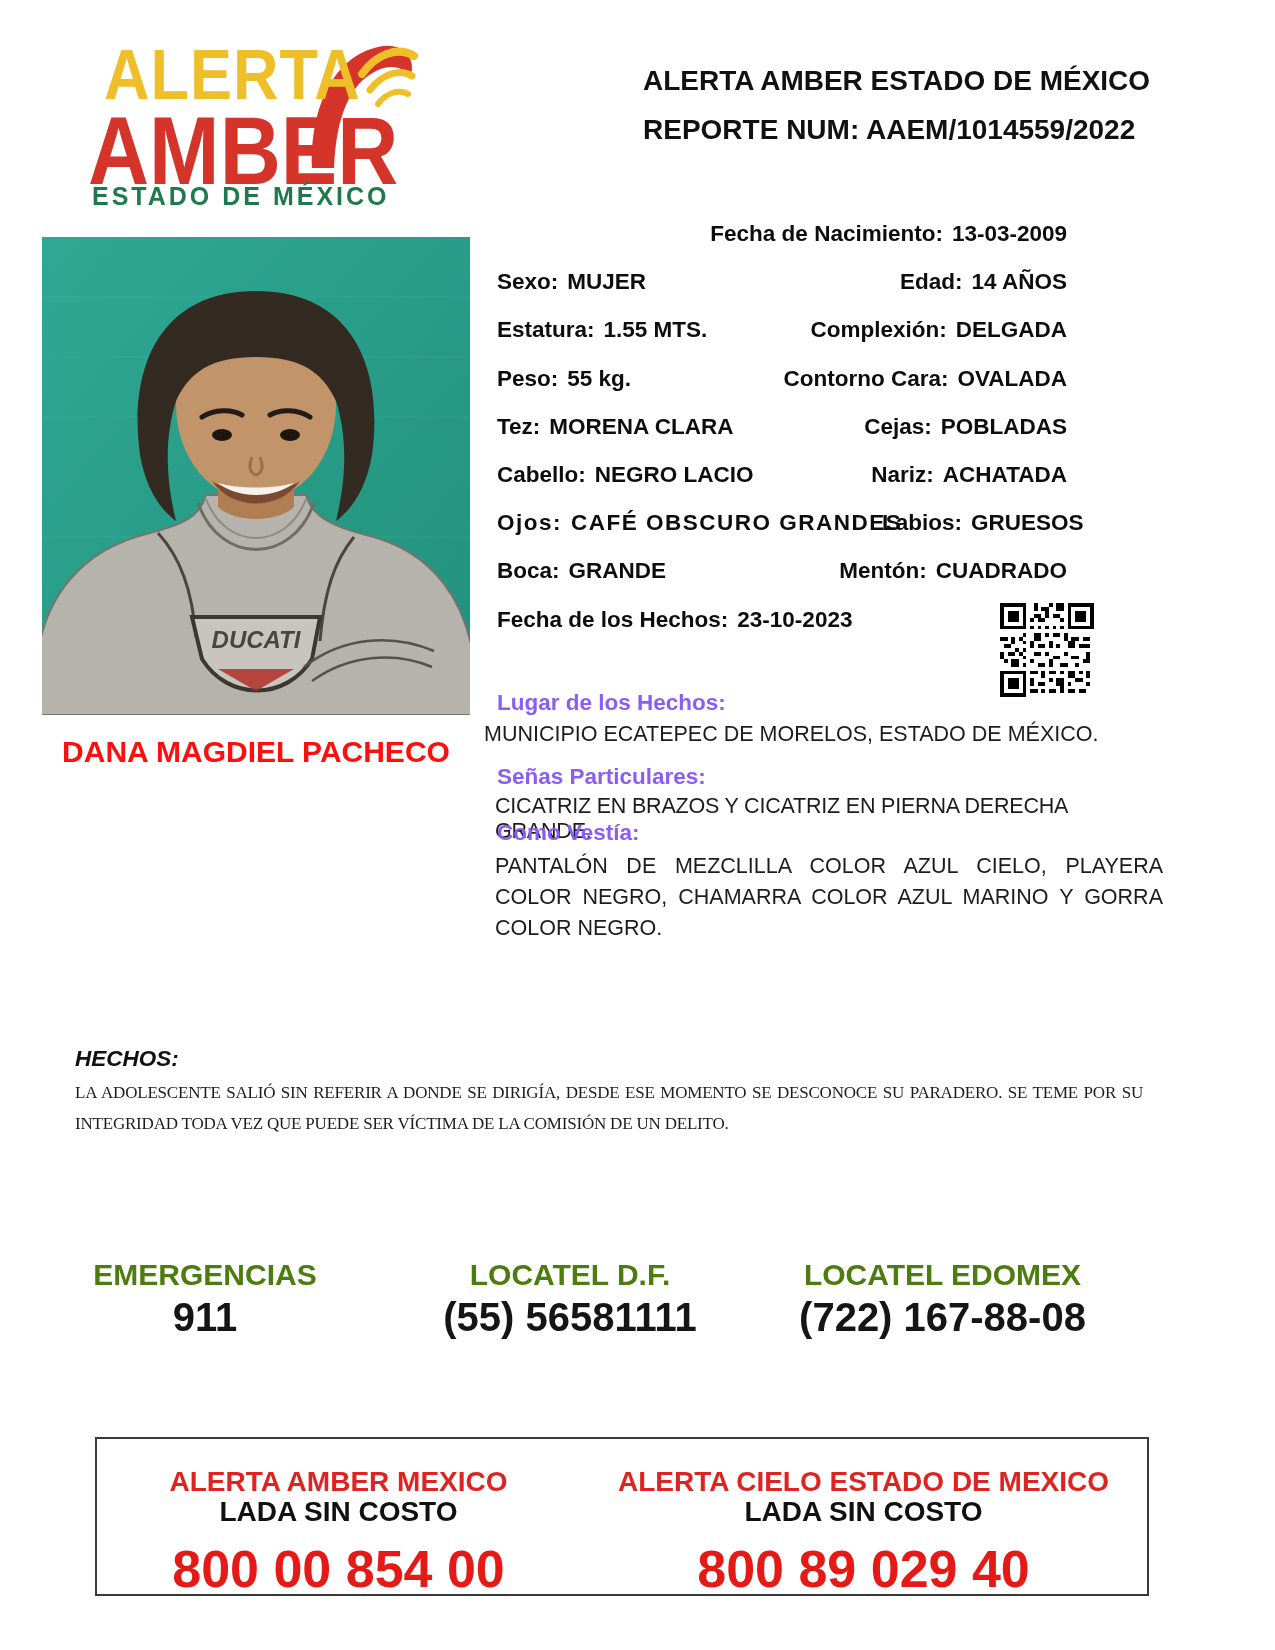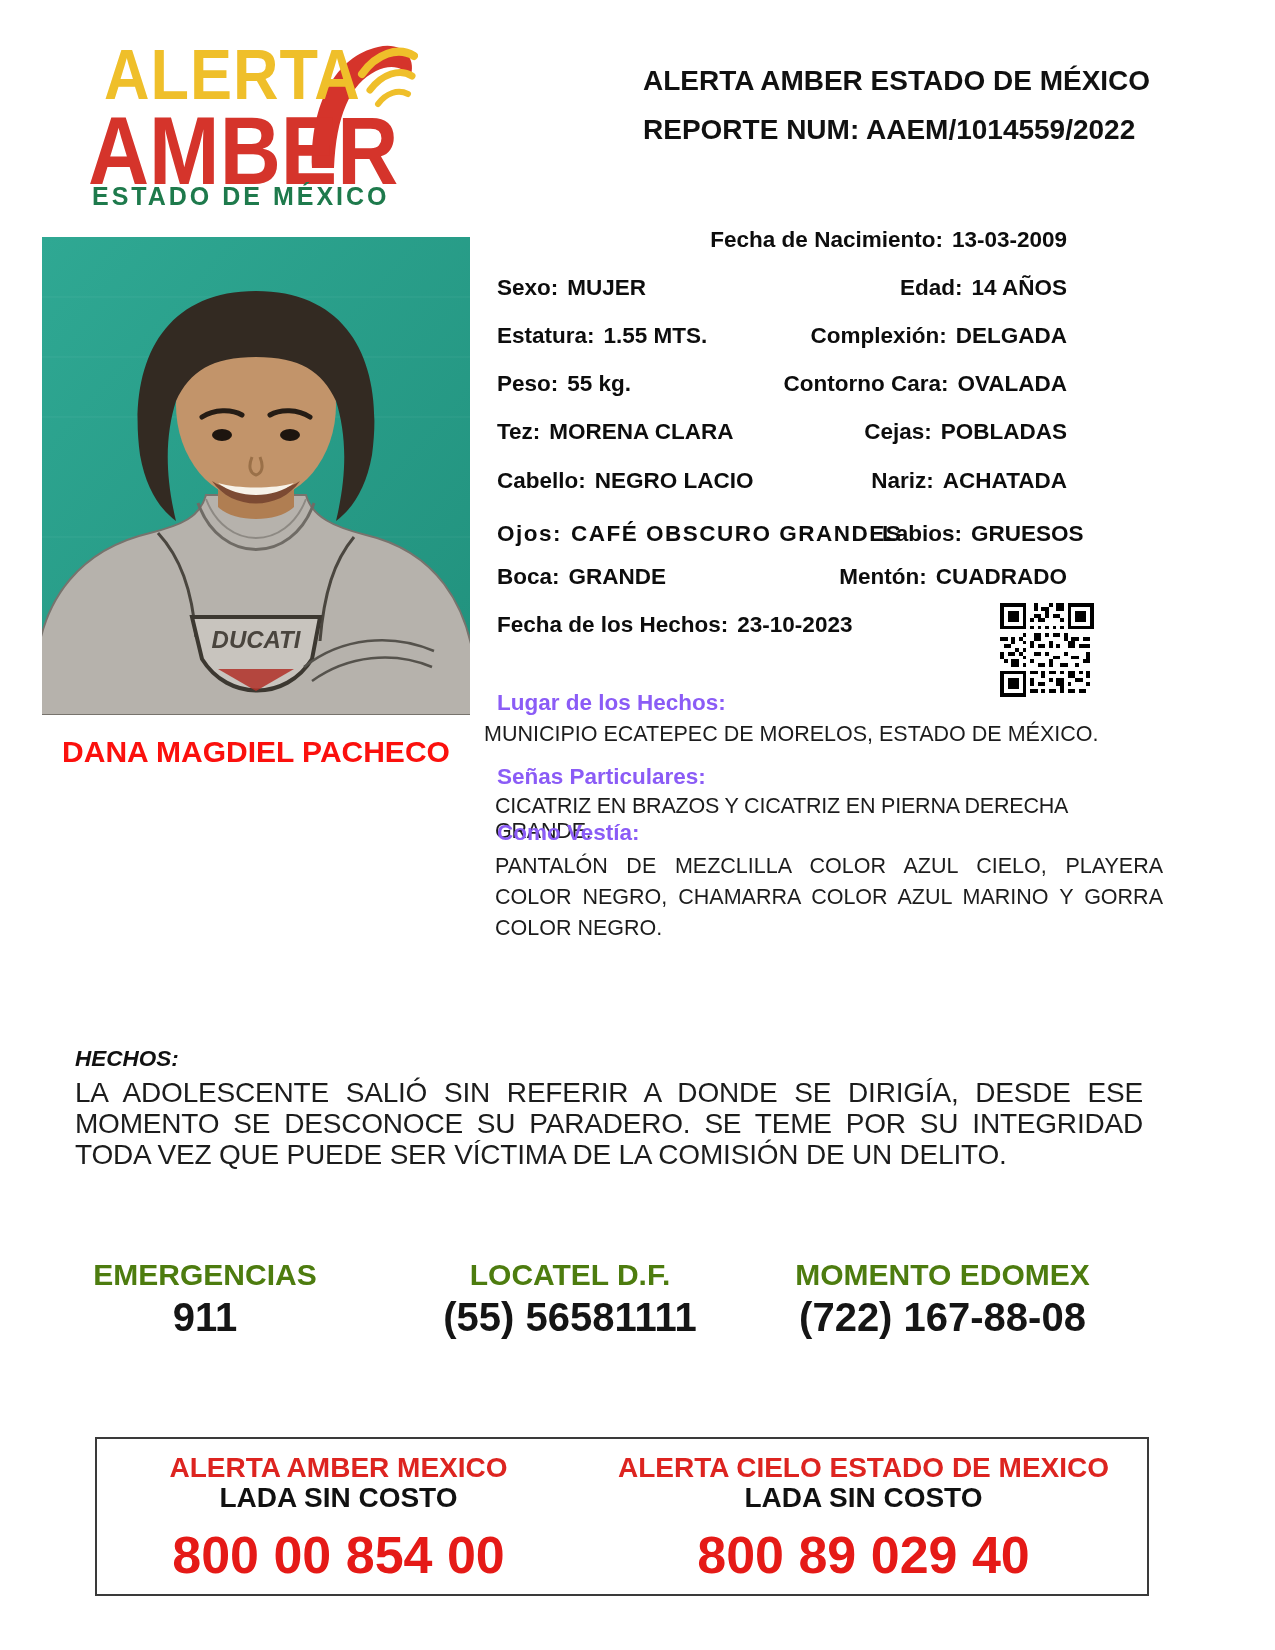--- a/index.html
+++ b/index.html
@@ -26,50 +26,50 @@
   
   .name{position:absolute;left:40px;top:733px;width:432px;text-align:center;
         font-size:30px;font-weight:bold;color:#FB100D;line-height:38px;}
 
   
   .rows{position:absolute;left:497px;top:210px;width:570px;}
   .row{position:relative;display:flex;justify-content:space-between;align-items:center;
        height:48.2px;font-size:22.5px;font-weight:bold;white-space:nowrap;color:#0d0d0d;}
   .row-r{justify-content:flex-end;}
   .row-l{justify-content:flex-start;}
-  .pair{display:inline-flex;margin-top:11px;}
+  .pair{display:inline-flex;}
   .val{margin-left:9px;}
   .row-ovl{display:block;}
   .row-ovl .pair-left{position:absolute;left:0;top:50%;transform:translateY(-50%);letter-spacing:1.5px;}
   .row-ovl .pair-right{position:absolute;left:385px;top:50%;transform:translateY(-50%);}
 
   
   .sec-label{position:absolute;left:497px;font-size:22.5px;font-weight:bold;color:#8b5cf6;white-space:nowrap;}
   .sec-value{position:absolute;font-size:21.5px;font-weight:normal;color:#1c1c1c;}
   .lugar-value{left:484px;top:722px;width:660px;white-space:nowrap;}
   .senas-value{left:495px;top:794px;width:670px;letter-spacing:-0.2px;}
   .vestia-value{left:495px;top:851px;width:668px;text-align:justify;line-height:31px;}
 
   
   .hechos-label{position:absolute;left:75px;top:1046px;font-size:22.5px;font-weight:bold;font-style:italic;}
-  .hechos-body{position:absolute;left:75px;top:1077px;width:1068px;font-size:28px;
-               text-align:justify;line-height:31px;color:#1c1c1c;letter-spacing:-0.2px;}
+  .hechos-body{position:absolute;left:75px;top:1077px;width:1068px;font-size:17px;
+               text-align:justify;line-height:31px;color:#1c1c1c;letter-spacing:-0.2px;font-family:Liberation Serif, serif;}
 
   
   .contact{position:absolute;text-align:center;}
   .clabel{font-size:30px;font-weight:bold;color:#4d7c0f;white-space:nowrap;}
   .cnumber{font-size:40px;font-weight:bold;color:#151515;margin-top:3px;white-space:nowrap;}
   .c1{left:80px;top:1258px;width:250px;}
   .c2{left:415px;top:1258px;width:310px;}
   .c3{left:770px;top:1258px;width:345px;}
 
   
   .hotbox{position:absolute;left:95px;top:1437px;width:1050px;height:155px;
           border:2px solid #3a3a3a;display:flex;background:#fff;}
-  .hot{text-align:center;padding-top:14px;}
+  .hot{text-align:center;padding-top:28px;}
   .hot1{flex:0 0 46%;}
   .hot2{flex:0 0 54%;}
   .htitle{font-size:28px;font-weight:bold;color:#DD2420;line-height:30px;white-space:nowrap;}
   .hsub{font-size:28px;font-weight:bold;color:#111;line-height:30px;}
   .hnum{font-size:52px;font-weight:bold;color:#E51A17;margin-top:12px;white-space:nowrap;}
 
   
   .qr{position:absolute;left:1000px;top:603px;width:94px;height:94px;}
 </style>
 </head>
@@ -278,21 +278,21 @@
 
   <div class="contact c1">
     <div class="clabel">EMERGENCIAS</div>
     <div class="cnumber">911</div>
   </div>
   <div class="contact c2">
     <div class="clabel">LOCATEL D.F.</div>
     <div class="cnumber">(55) 56581111</div>
   </div>
   <div class="contact c3">
-    <div class="clabel">MOMENTO EDOMEX</div>
+    <div class="clabel">LOCATEL EDOMEX</div>
     <div class="cnumber">(722) 167-88-08</div>
   </div>
 
   <div class="hotbox">
     <div class="hot hot1">
       <div class="htitle">ALERTA AMBER MEXICO</div>
       <div class="hsub">LADA SIN COSTO</div>
       <div class="hnum">800 00 854 00</div>
     </div>
     <div class="hot hot2">

